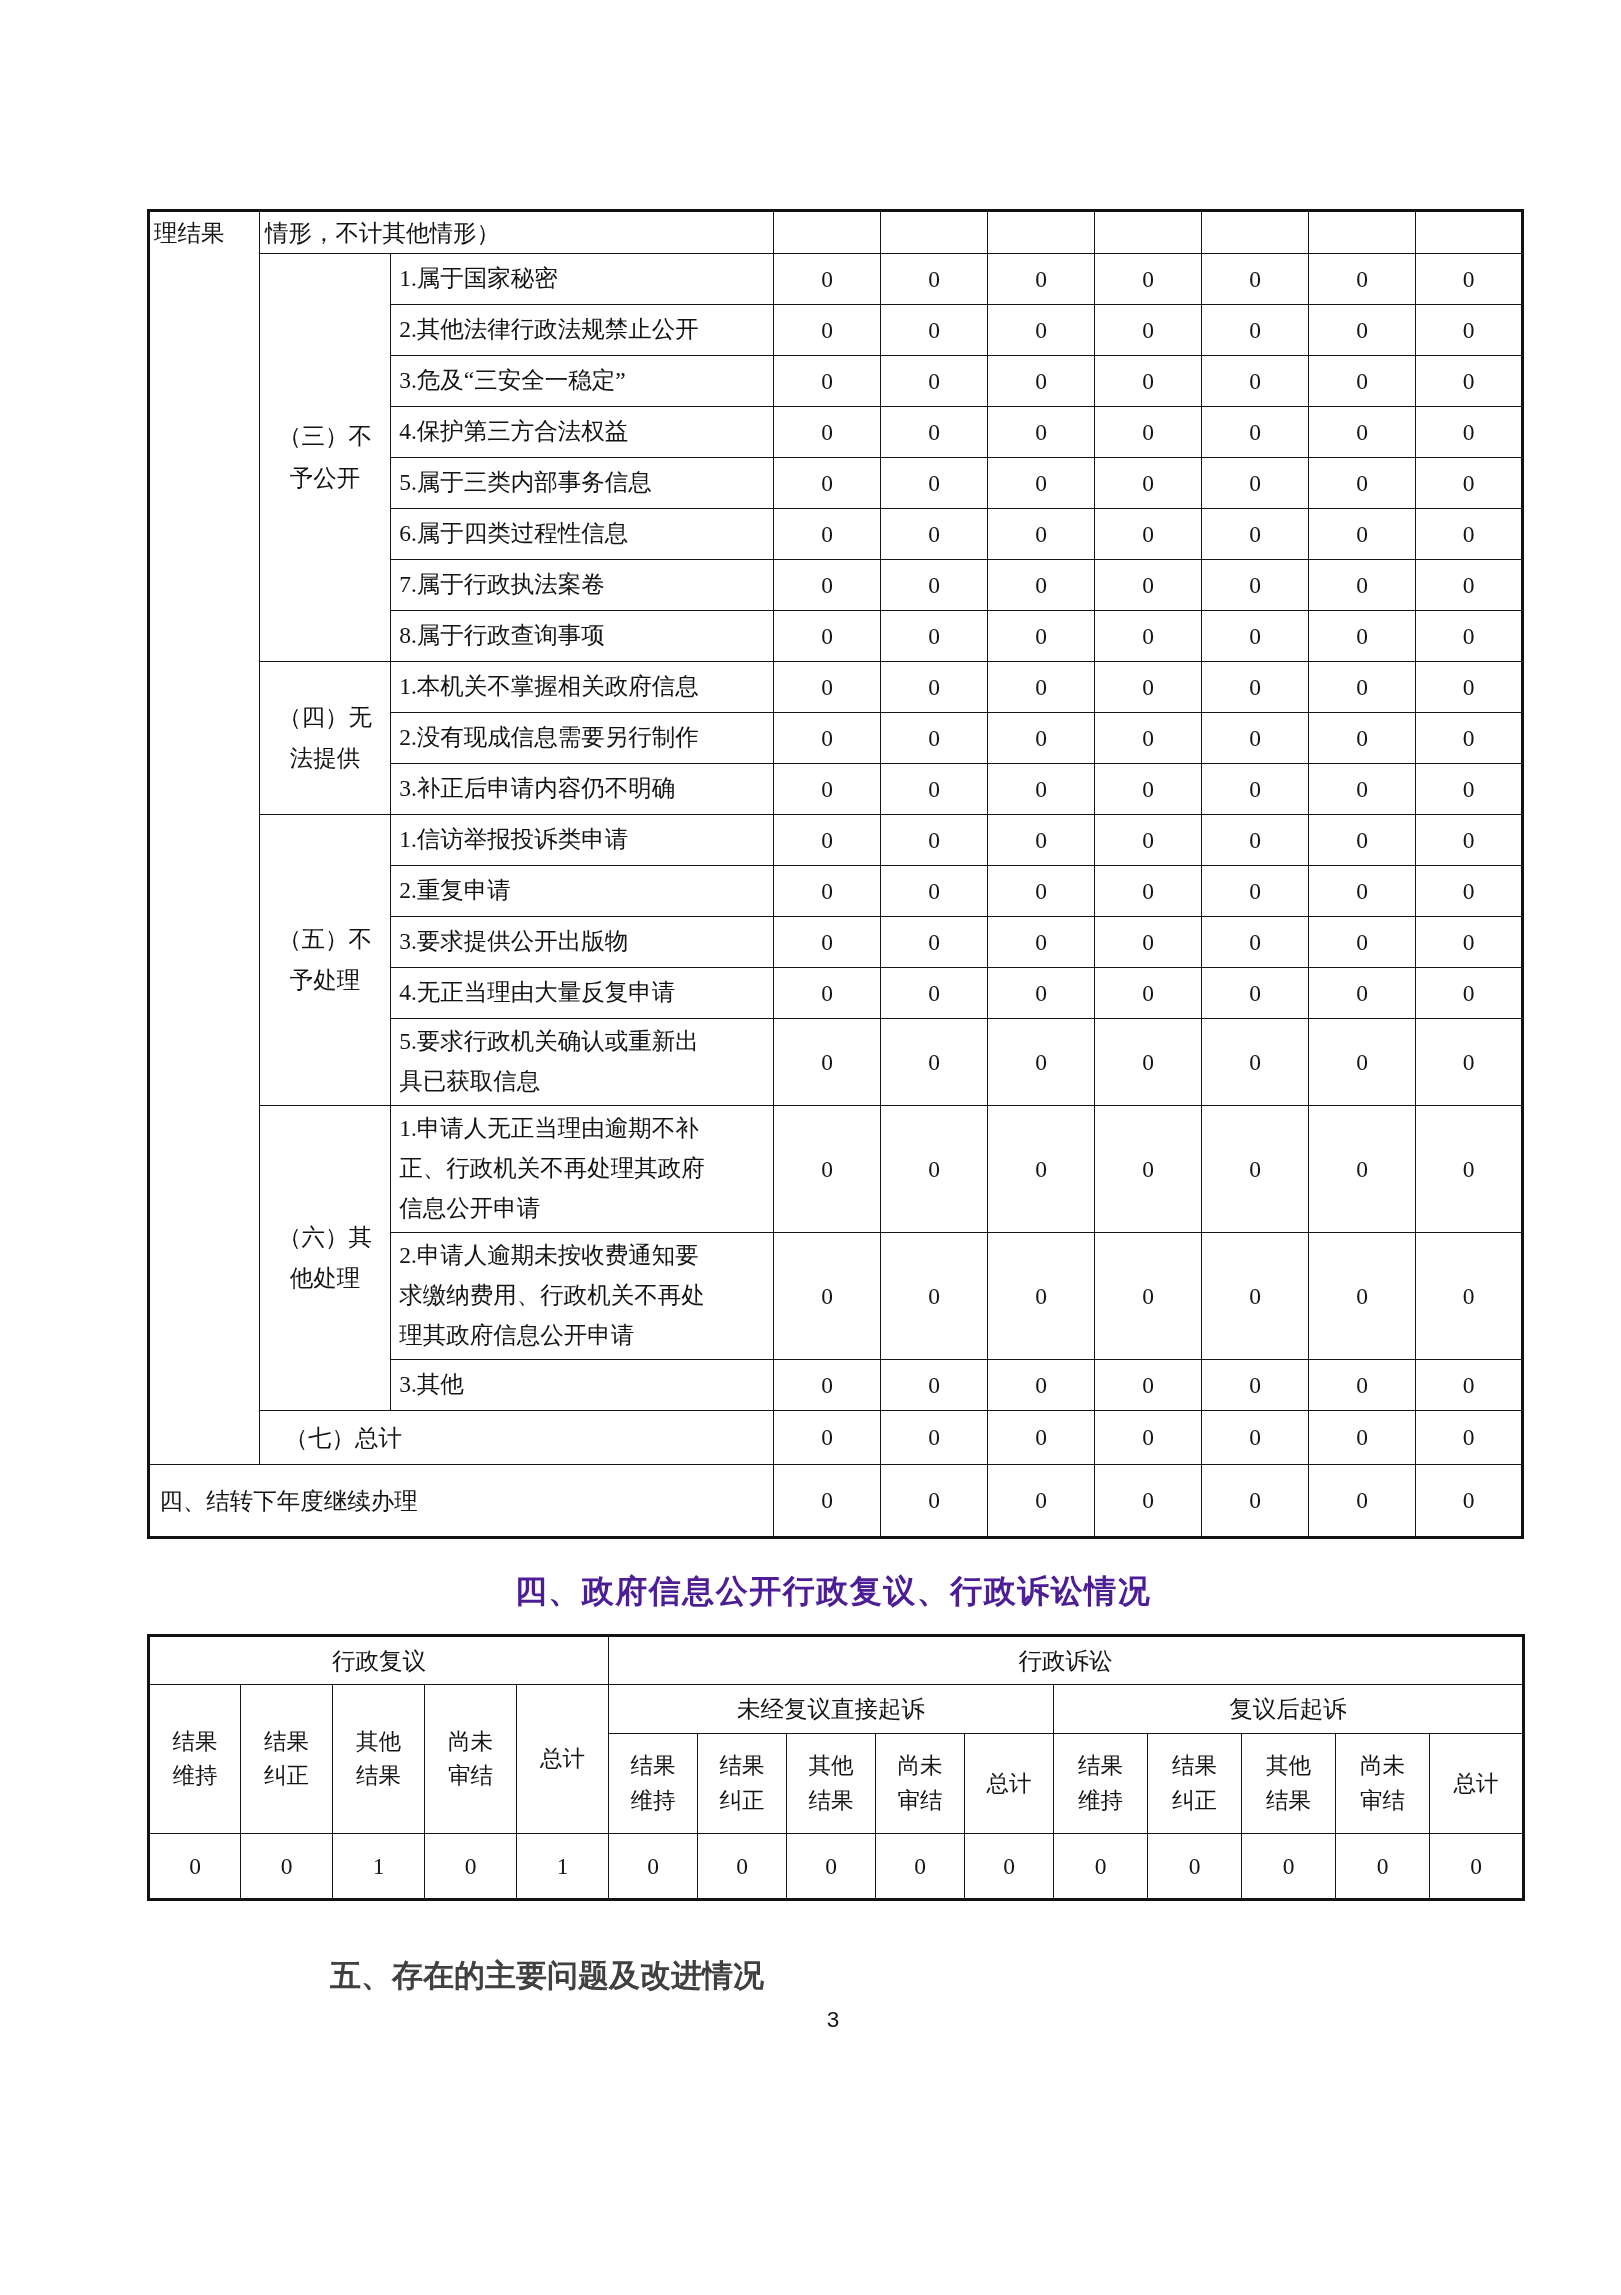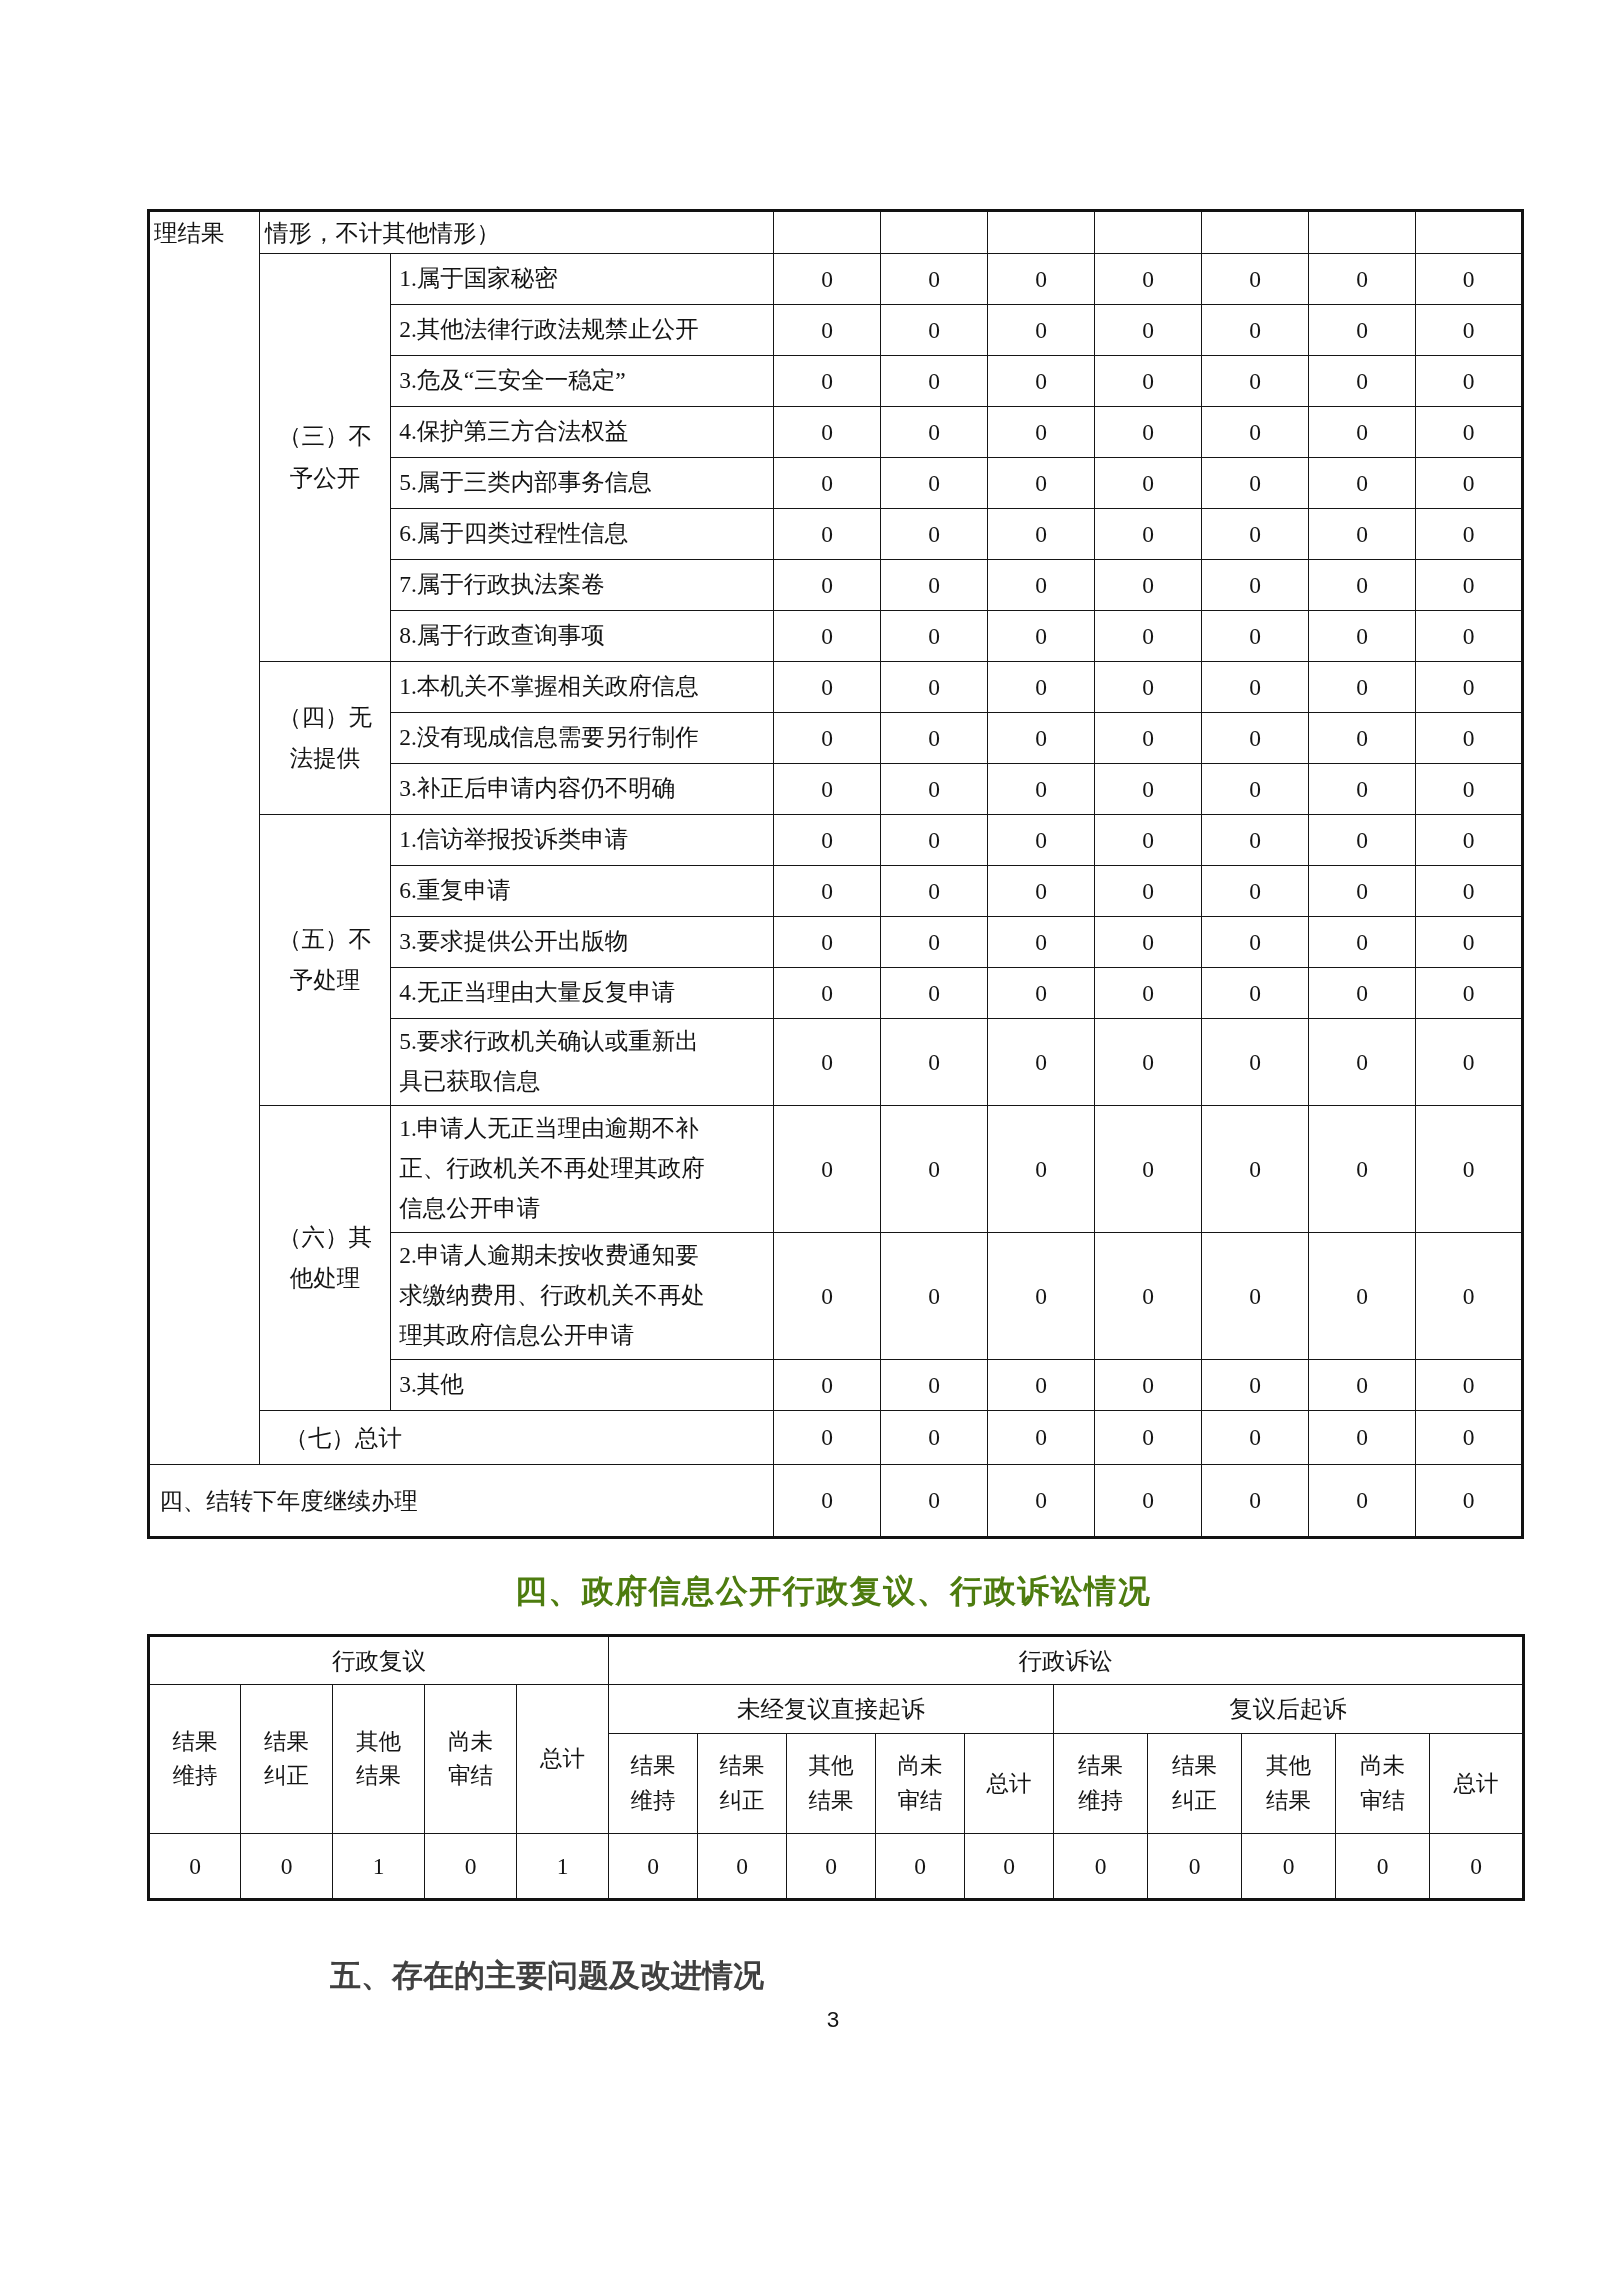--- a/index.html
+++ b/index.html
@@ -28,21 +28,21 @@
   .note { text-align:left; padding:2px 5.1px; }
   .item { text-align:left; padding:3.1px 60px 3.1px 8.2px; line-height:1.7; }
   .n { text-align:center; font-size:23.5px; font-family:"Liberation Serif",serif; }
   .totalcell { text-align:left; padding-left:24.5px; font-size:24.5px; }
   .carrycell { text-align:left; padding-left:9.2px; font-size:24.5px; }
 
   
   .h4 {
     font-family:"Liberation Sans","DejaVu Sans",sans-serif; font-weight:bold;
     font-size:32px; text-align:center; letter-spacing:1.5px;
-    margin:31px 0 20.4px 0; color:#4d7c0f;
+    margin:31px 0 20.4px 0; color:#4c1d95;
   }
   .h5 {
     font-family:"Liberation Sans","DejaVu Sans",sans-serif; font-weight:bold;
     font-size:31px; margin:54px 0 0 183px; color:#404040;
   }
   .para {
     font-size:33px; line-height:120px; letter-spacing:2px;
     margin:26.6px 97px 0 107px; text-indent:2.8em; text-align:justify;
   }
   .pageno {
@@ -207,21 +207,21 @@
       <td class="item">1.信访举报投诉类申请</td>
       <td class="n">0</td>
           <td class="n">0</td>
           <td class="n">0</td>
           <td class="n">0</td>
           <td class="n">0</td>
           <td class="n">0</td>
           <td class="n">0</td>
     </tr>
     <tr>
-      <td class="item">6.重复申请</td>
+      <td class="item">2.重复申请</td>
       <td class="n">0</td>
           <td class="n">0</td>
           <td class="n">0</td>
           <td class="n">0</td>
           <td class="n">0</td>
           <td class="n">0</td>
           <td class="n">0</td>
     </tr>
     <tr>
       <td class="item">3.要求提供公开出版物</td>

